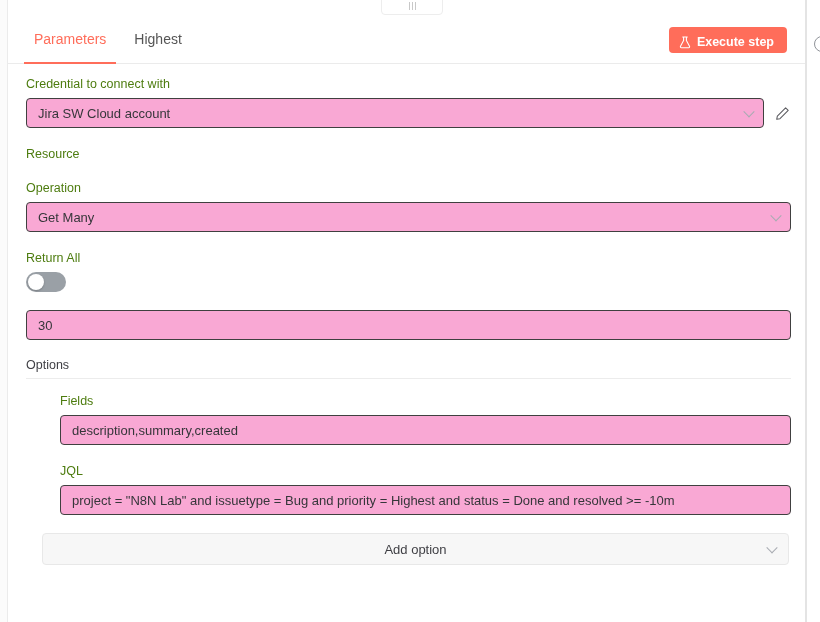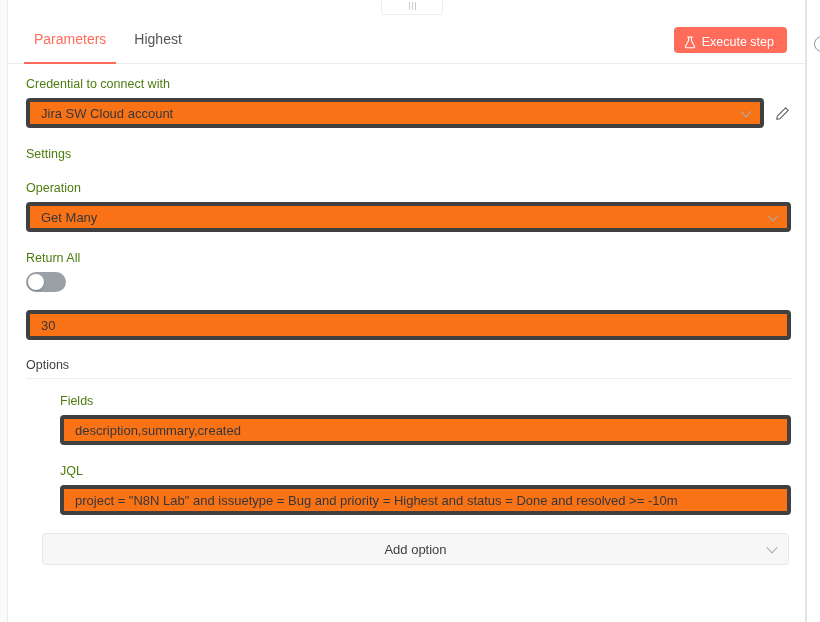--- a/index.html
+++ b/index.html
@@ -61,21 +61,21 @@
   .tab.active { color: #ff6d5a; }
   .tab.active::after {
     content: ""; position: absolute; left: 4px; right: 4px; bottom: 0;
     height: 2px; background: #ff6d5a;
   }
 
   .execute-btn {
     position: absolute; right: 18px; top: 13px;
     height: 26px; padding: 4px 13px 0 10px;
     background: #ff6d5a; border: none; border-radius: 4px;
-    color: #ffffff; font-size: 12.5px; font-weight: normal;
+    color: #ffffff; font-size: 12.5px; font-weight: bold;
     font-family: "Liberation Sans", sans-serif;
     display: flex; align-items: center; gap: 6px;
     cursor: pointer;
   }
 
   
   .body {
     position: absolute; left: 0; top: 64px; right: 0; bottom: 0;
     padding: 12px 14px 0 18px;
     overflow: hidden;
@@ -83,22 +83,22 @@
 
   .field-group { margin-bottom: 18px; }
   .field-label {
     font-size: 12.5px; color: #4d7c0f; line-height: 16px;
     margin-bottom: 6px; display: block;
   }
 
   .input-shell {
     position: relative;
     height: 30px;
-    background: #f97316;
-    border: 4px solid #404040;
+    background: #f9a8d4;
+    border: 1px solid #404040;
     border-radius: 4px;
     display: flex; align-items: center;
   }
   .input-shell .value {
     font-size: 13px; color: #36363a;
     padding: 0 30px 0 11px;
     white-space: nowrap; overflow: hidden; text-overflow: ellipsis;
     width: 100%;
   }
   .chev {
@@ -199,21 +199,21 @@
           </div>
           <button class="pencil-btn">
             <svg width="15" height="15" viewBox="0 0 16 16">
               <path d="M11.3 1.9 14.1 4.7 5.3 13.5 1.8 14.2 2.5 10.7Z" fill="none" stroke="#5a5a5f" stroke-width="1.1" stroke-linejoin="round"></path>
             </svg>
           </button>
         </div>
       </div>
 
       <div class="field-group">
-        <label class="field-label">Settings</label>
+        <label class="field-label">Resource</label>
       </div>
 
       <div class="field-group">
         <label class="field-label">Operation</label>
         <div class="input-shell">
           <span class="value">Get Many</span>
           <span class="chev"></span>
         </div>
       </div>
 

